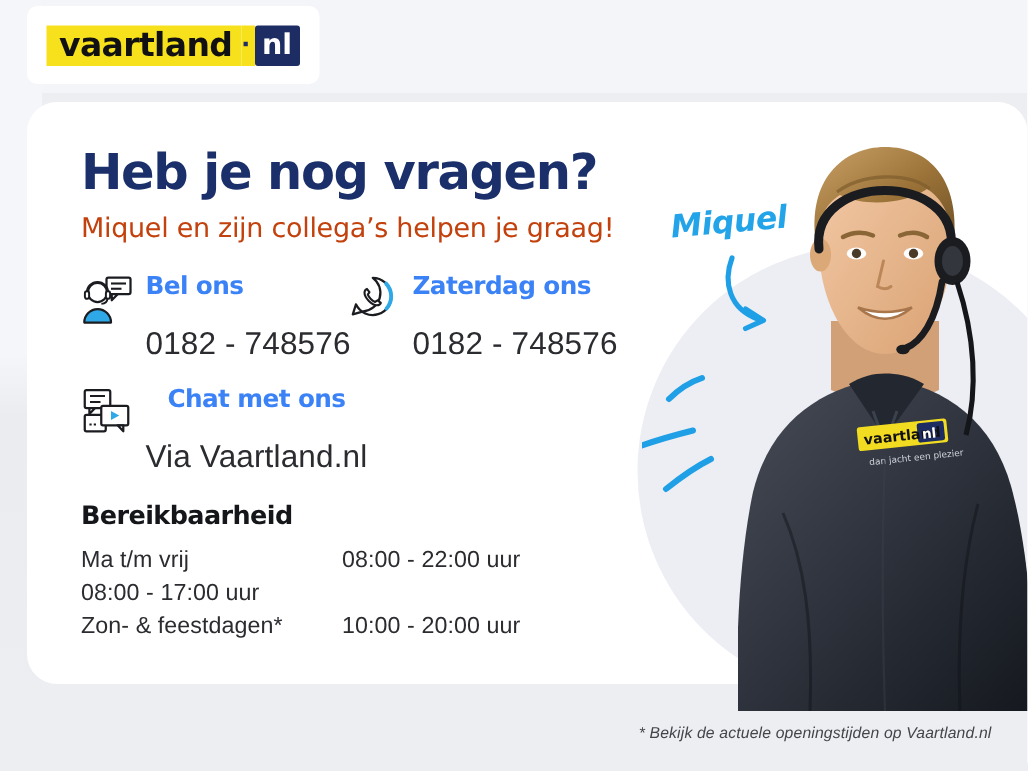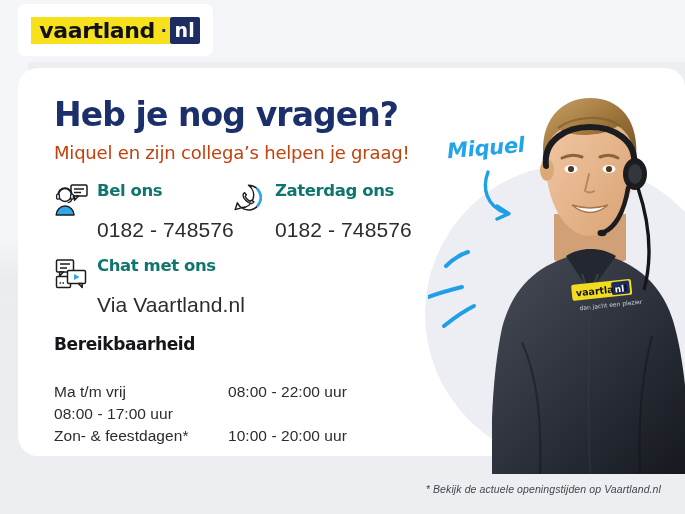--- a/index.html
+++ b/index.html
@@ -125,34 +125,34 @@
   }
 
   
   .contacts {
     position: absolute;
     left: 36px; top: 113px;
     width: 400px;
     z-index: 3;
   }
   .contact-row { display: flex; }
-  .contact-row.second { margin-top: 14px; }
+  .contact-row.second { margin-top: 14px; text-align: center; }
   .contact-item { display: flex; align-items: flex-start; }
   .contact-item.call { width: 178px; }
   .contact-item.wa { width: 210px; }
   .contact-ico {
     width: 34px; height: 38px;
     flex: 0 0 34px;
     margin-right: 9px;
     margin-top: 1px;
   }
   .contact-ico svg { display: block; width: 100%; height: 100%; }
   .contact-txt { padding-top: 1px; }
   .contact-title {
-    color: #0f766e;
+    color: #3b82f6;
     font-family: "DejaVu Sans", sans-serif;
     font-weight: 700;
     font-size: 16.5px;
     letter-spacing: -0.4px;
     line-height: 1.15;
     white-space: nowrap;
   }
   .contact-sub {
     margin-top: 17px;
     color: #2b2c30;
@@ -166,21 +166,21 @@
     position: absolute;
     left: 36px; top: 266px;
     z-index: 3;
   }
   .hours-title {
     color: #15161a;
     font-family: "DejaVu Sans", sans-serif;
     font-weight: 700;
     font-size: 17px;
     letter-spacing: -0.4px;
-    margin-bottom: 29px;
+    margin-bottom: 11px;
   }
   .hours-row { display: flex; margin-bottom: 4px; }
   .hours-day {
     width: 174px;
     color: #2b2c30;
     font-size: 15.5px;
     letter-spacing: 0.05px;
     white-space: nowrap;
   }
   .hours-time {

